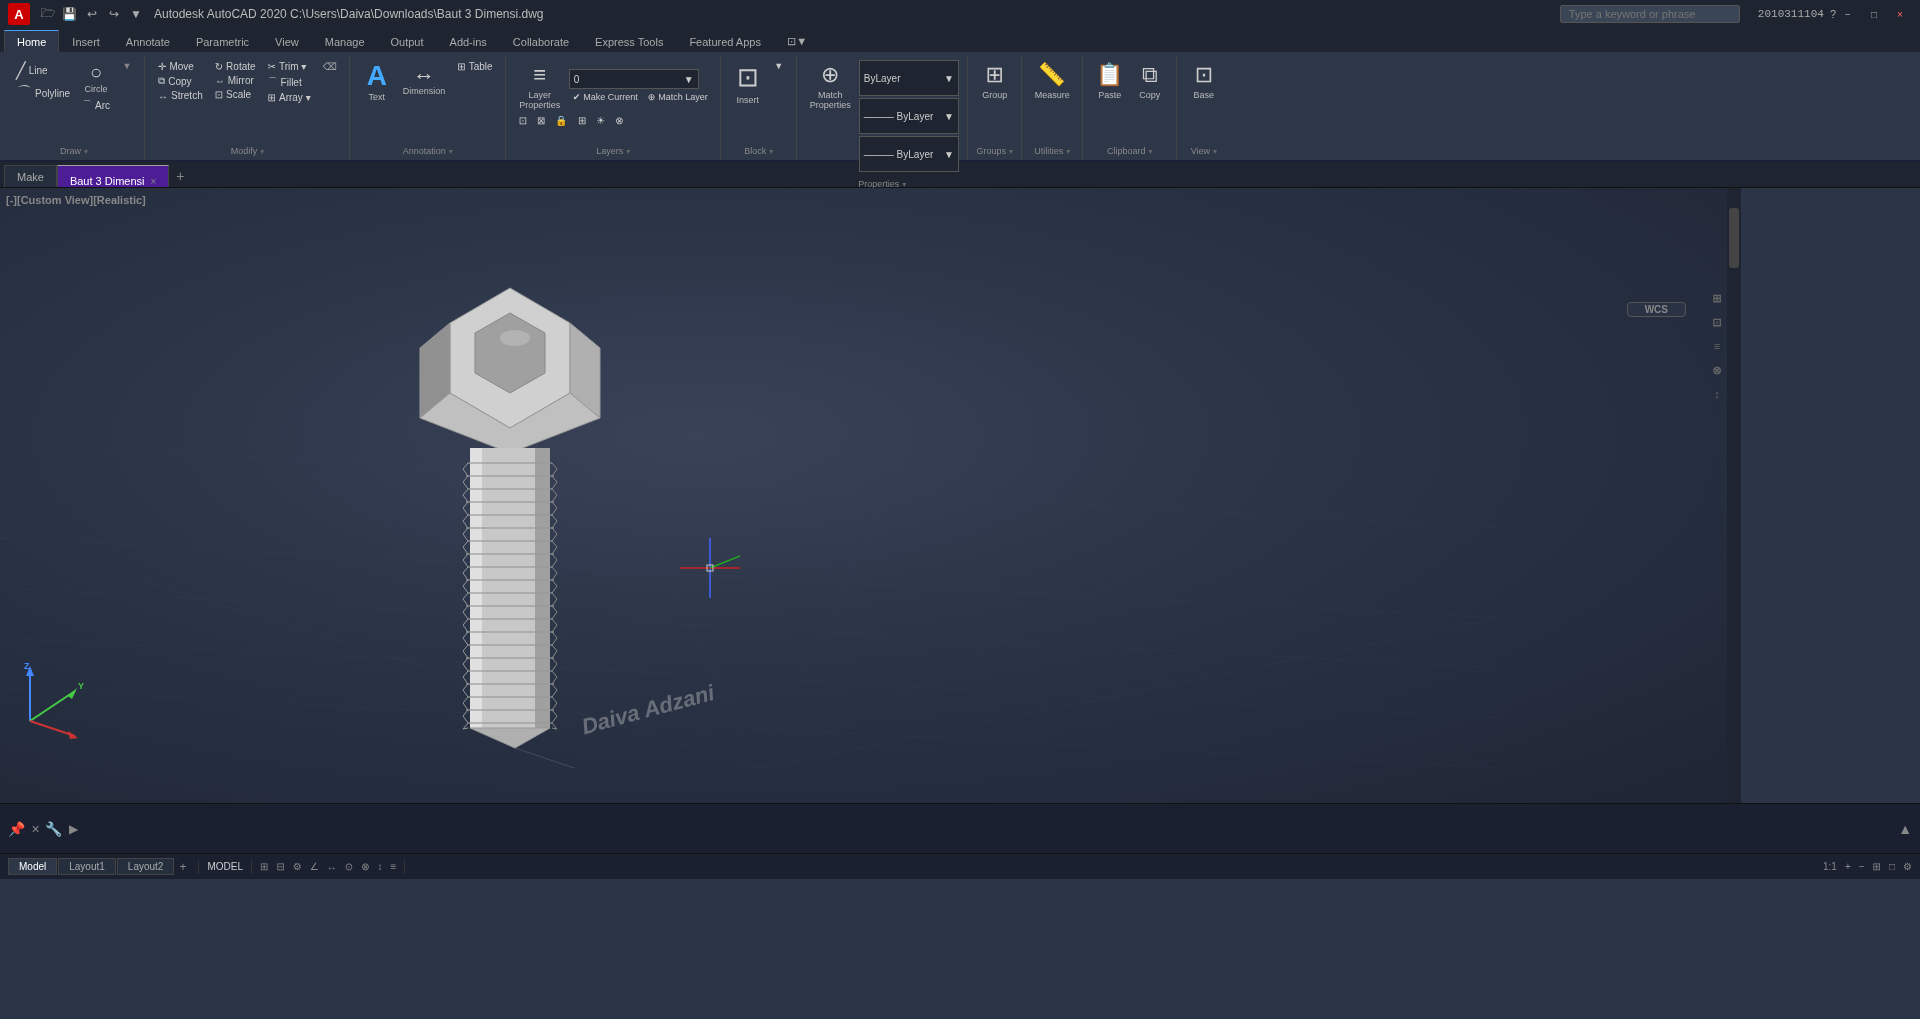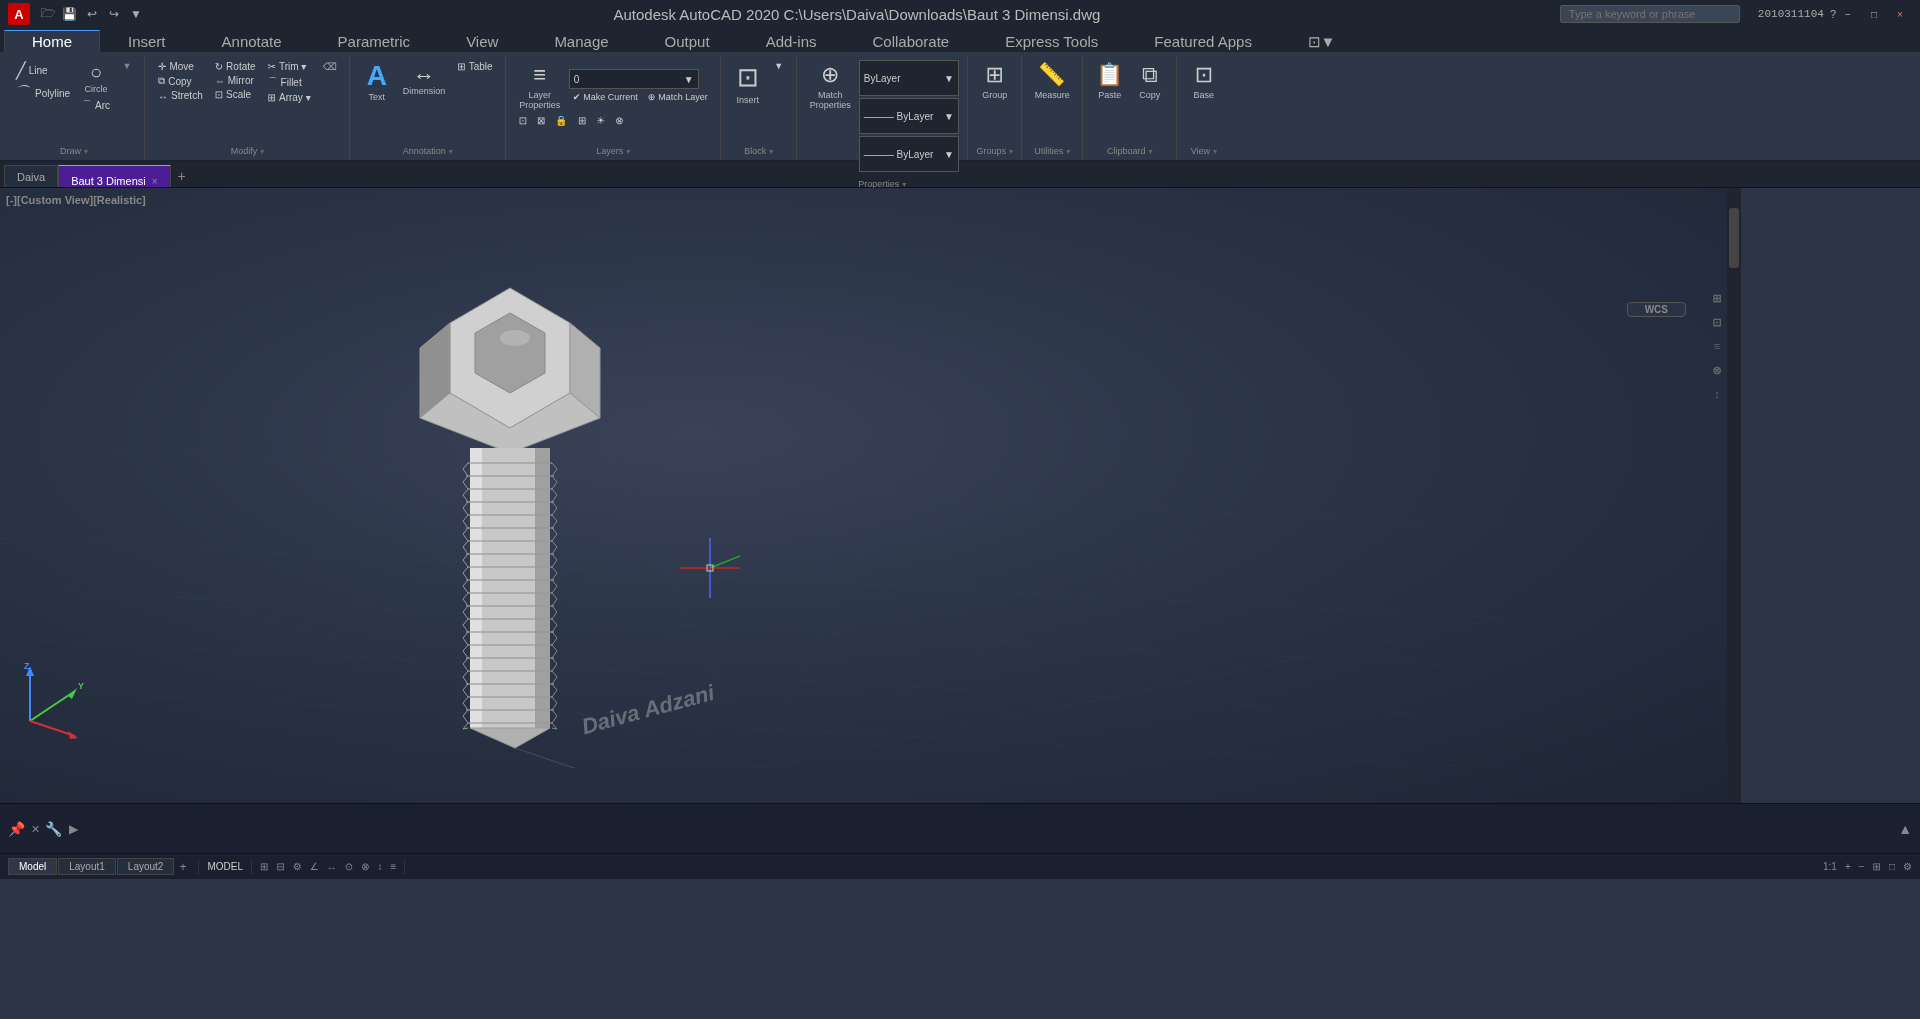--- a/index.html
+++ b/index.html
@@ -24,21 +24,21 @@
       margin-right: 8px;
     }
     #title-bar .quick-access {
       display: flex; align-items: center; gap: 2px; margin-right: 8px;
     }
     #title-bar .qa-btn {
       width: 20px; height: 20px; display: flex; align-items: center; justify-content: center;
       color: #aaa; cursor: pointer; font-size: 12px;
     }
     #title-bar .title-text {
-      flex: 1; text-align: center; color: #bbb; font-size: 15px;
+      flex: 1; text-align: left; color: #bbb; font-size: 12px;
     }
     #title-bar .window-controls {
       display: flex; gap: 2px;
     }
     #title-bar .wc-btn {
       width: 24px; height: 18px; display: flex; align-items: center; justify-content: center;
       cursor: pointer; color: #aaa; font-size: 10px;
     }
     #title-bar .search-box {
       background: #3a4555; border: 1px solid #555; color: #ccc;
@@ -56,23 +56,23 @@
     }
     #ribbon-tabs {
       height: 24px;
       background: #1e2530;
       display: flex;
       align-items: flex-end;
       padding: 0 4px;
     }
     .ribbon-tab {
       height: 22px;
-      padding: 0 27px;
+      padding: 0 12px;
       display: flex; align-items: center;
-      font-size: 15px; color: #aaa;
+      font-size: 11px; color: #aaa;
       cursor: pointer;
       border-top: 1px solid transparent;
       border-left: 1px solid transparent;
       border-right: 1px solid transparent;
     }
     #ribbon-content {
       height: 108px;
       background: #2d3748;
       display: flex;
       align-items: stretch;
@@ -599,21 +599,21 @@
       <div class="ribbon-group-label">
         View <span class="expand-arrow">▾</span>
       </div>
     </div>
 
   </div>
 </div>
 
 <div id="doc-tabs">
   <div class="doc-tab">
-    <span>Daiva</span>
+    <span>Make</span>
   </div>
   <div class="doc-tab active">
     <span>Baut 3 Dimensi</span>
     <span class="close-x">×</span>
   </div>
   <div class="new-tab-btn">+</div>
 </div>
 
 <div id="viewport">
 

